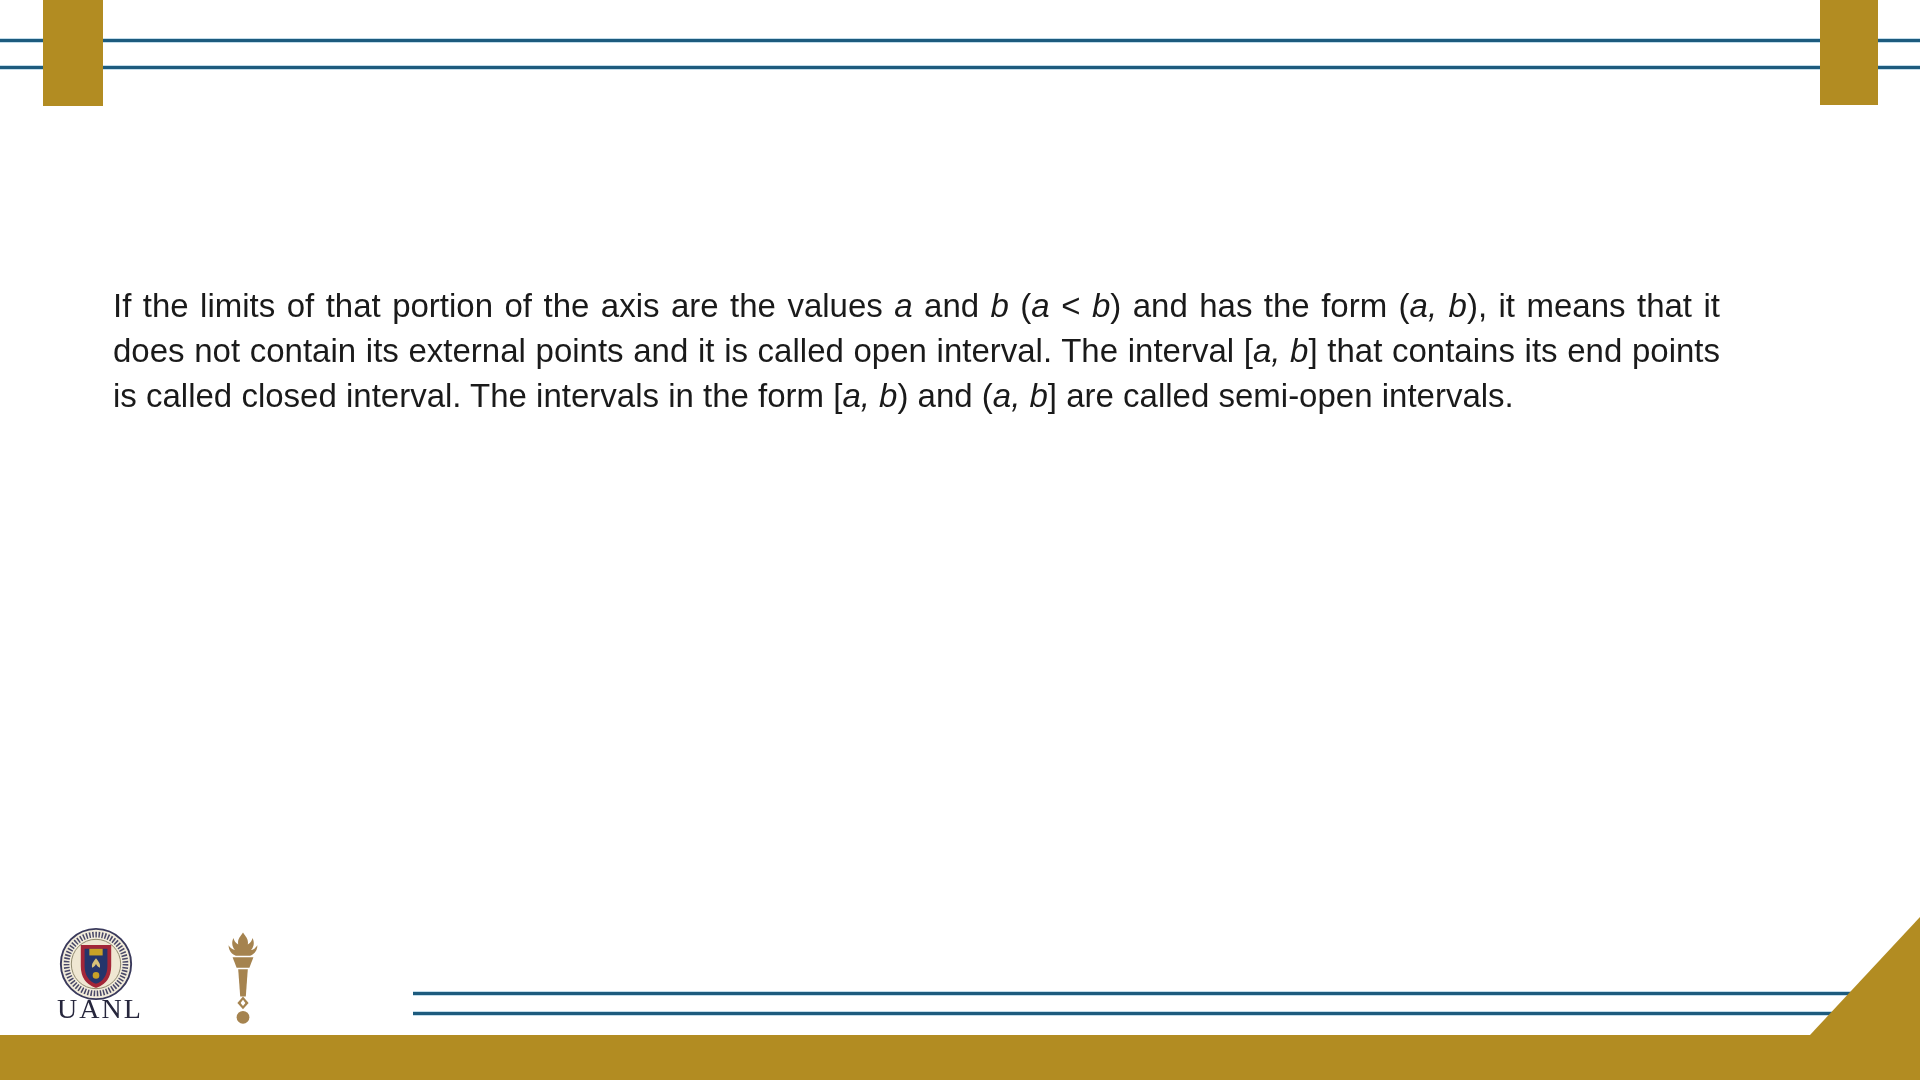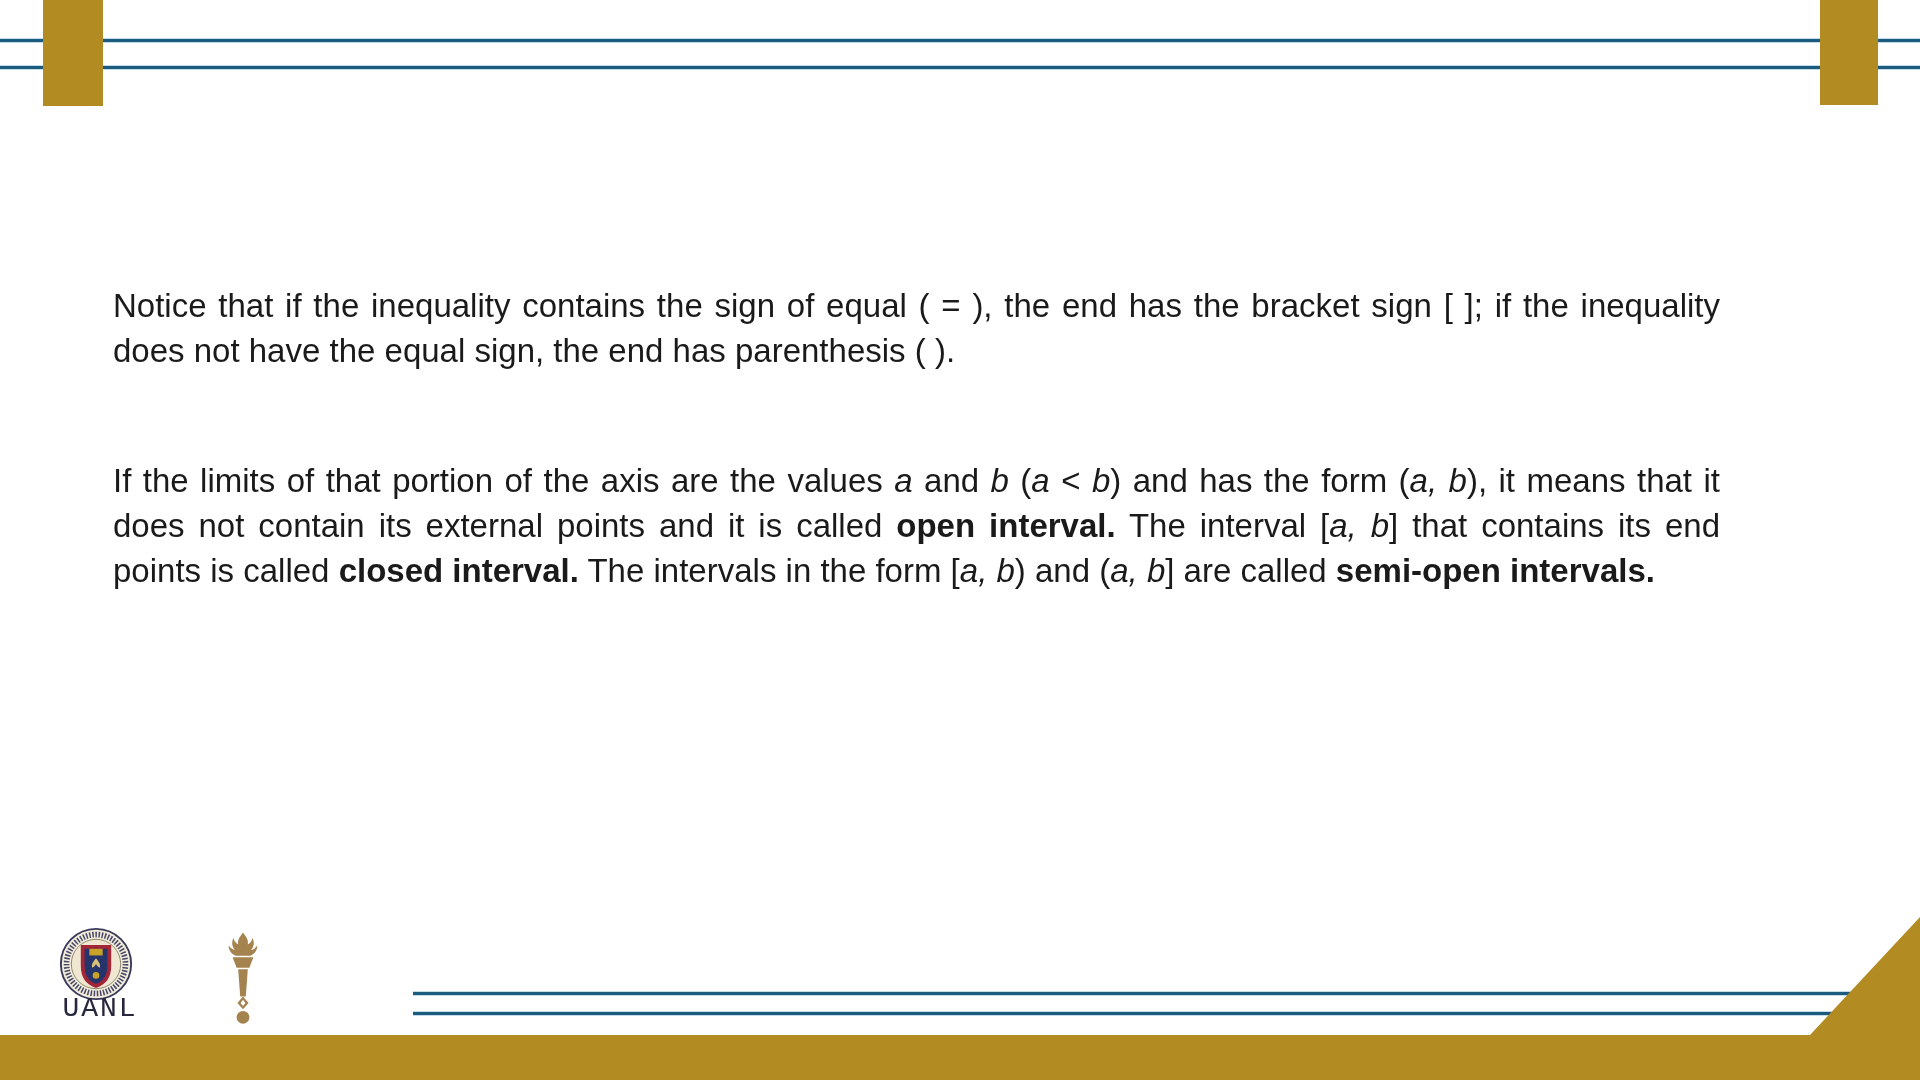--- a/index.html
+++ b/index.html
@@ -32,26 +32,26 @@
   .corner-bar.right{left:1820px;width:58px;height:105px;}
   
   .text-block{
     position:absolute;left:113px;top:283px;width:1607px;
     color:var(--text);font-size:33px;line-height:45px;
     text-align:justify;
   }
   .text-block p{margin:0;}
   .text-block p + p{margin-top:85px;}
   .i{font-style:italic;}
-  .b{font-weight:bold;}
+  .b{font-weight:normal;}
   
   .seal{position:absolute;left:58px;top:926px;width:76px;height:76px;}
   .uanl-label{
     position:absolute;left:52px;top:993px;width:96px;
-    font-family:Liberation Mono, monospace;font-size:28px;color:#26263c;
+    font-family:Liberation Serif, serif;font-size:28px;color:#26263c;
     text-align:center;letter-spacing:2px;
   }
   .torch{position:absolute;left:227px;top:929px;width:32px;height:103px;}
   .motto{
     position:absolute;left:263px;top:945px;width:240px;
     color:var(--motto-gray);line-height:1;
   }
   .motto .small{font-size:14px;line-height:16px;display:block;}
   .motto .big{
     font-family:"Liberation Serif",serif;font-weight:bold;
@@ -77,21 +77,20 @@
 <body>
 
 <div class="slide">
 
   <div class="h-line top-1"></div>
   <div class="h-line top-2"></div>
   <div class="corner-bar left"></div>
   <div class="corner-bar right"></div>
 
   <div class="text-block">
-    <p>Notice that if the inequality contains the sign of equal ( = ), the end has the bracket sign [ ]; if the inequality does not have the equal sign, the end has parenthesis ( ).</p>
     <p><span>If the limits of that portion of the axis are the values </span><span class="i">a</span><span> and </span><span class="i">b</span><span> (</span><span class="i">a</span><span> &lt; </span><span class="i">b</span><span>) and has the form (</span><span class="i">a, b</span><span>), it means that it does not contain its external points and it is called </span><span class="b">open interval.</span><span> The interval [</span><span class="i">a, b</span><span>] that contains its end points is called </span><span class="b">closed interval.</span><span> The intervals in the form [</span><span class="i">a, b</span><span>) and (</span><span class="i">a, b</span><span>] are called </span><span class="b">semi-open intervals.</span></p>
   </div>
 
   <svg class="seal" viewBox="0 0 80 80">
     <circle cx="40" cy="40" r="37" fill="#f2ecdb" stroke="#3a3a5c" stroke-width="2"></circle>
     <circle cx="40" cy="40" r="31" fill="none" stroke="#2c2c54" stroke-width="6" stroke-dasharray="1.6 1.7" opacity="0.85"></circle>
     <circle cx="40" cy="40" r="26" fill="#efe7d2" stroke="#8a8468" stroke-width="1"></circle>
     <path d="M26 22 h28 v20 q0 16 -14 21 q-14 -5 -14 -21 Z" fill="#25356b" stroke="#a32638" stroke-width="4"></path>
     <rect x="33" y="24" width="14" height="7" fill="#c9a227"></rect>
     <path d="M40 34 c-3 4 -5 6 -4 10 c2 -1 3 -2 4 -4 c1 2 2 3 4 4 c1 -4 -1 -6 -4 -10 Z" fill="#d8c27a"></path>

